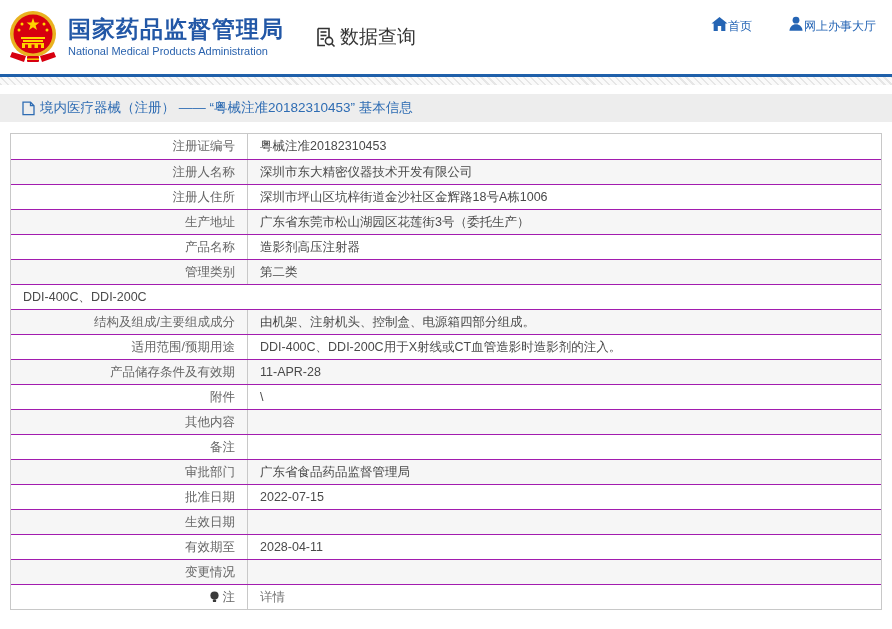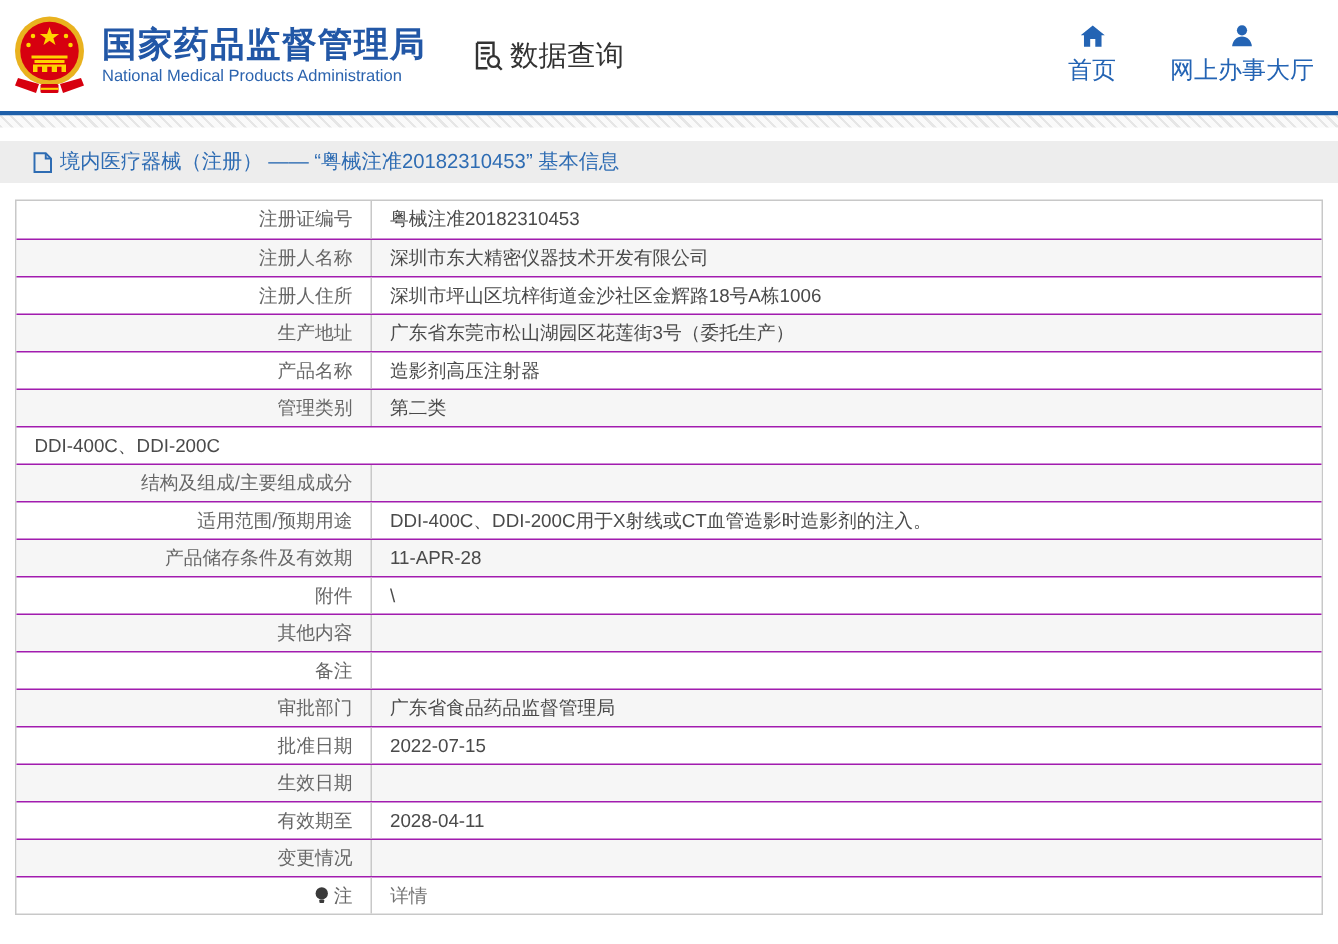--- a/index.html
+++ b/index.html
@@ -11,21 +11,21 @@
 
   
   .header { height:74px; background:#fff; display:flex; align-items:center; position:relative; }
   .logo { width:50px; height:54px; margin-left:8px; flex:0 0 auto; }
   .brand { margin-left:10px; }
   .brand-cn { color:#2257a6; font-size:23px; font-weight:bold; letter-spacing:1px; line-height:1.1; }
   .brand-en { color:#2b63ae; font-size:11px; margin-top:3px; }
   .data-query { display:flex; align-items:center; margin-left:30px; color:#333; font-size:19px; cursor:pointer; }
   .data-query svg { margin-right:4px; }
   .top-nav { position:absolute; right:16px; top:16px; display:flex; gap:36px; }
-  .nav-item { display:flex; flex-direction:column; align-items:center; color:#2464b4; font-size:16px; cursor:pointer; }
+  .nav-item { display:flex; flex-direction:row; align-items:center; color:#2464b4; font-size:12px; cursor:pointer; }
   .nav-item svg { margin-bottom:5px; }
 
   
   .blue-line { height:3px; background:#1f60aa; }
   .hatch {
     height:8px;
     background:repeating-linear-gradient(45deg,#e6e6e6 0 1.5px,#fafafa 1.5px 5px);
   }
 
   
@@ -145,20 +145,21 @@
   </div>
   <div class="row">
     <div class="cell-label">管理类别</div>
     <div class="cell-value">第二类</div>
   </div>
   <div class="row">
     <div class="cell-value">DDI-400C、DDI-200C</div>
   </div>
   <div class="row">
     <div class="cell-label">结构及组成/主要组成成分</div>
+    <div class="cell-value">由机架、注射机头、控制盒、电源箱四部分组成。</div>
   </div>
   <div class="row">
     <div class="cell-label">适用范围/预期用途</div>
     <div class="cell-value">DDI-400C、DDI-200C用于X射线或CT血管造影时造影剂的注入。</div>
   </div>
   <div class="row">
     <div class="cell-label">产品储存条件及有效期</div>
     <div class="cell-value">11-APR-28</div>
   </div>
   <div class="row">

